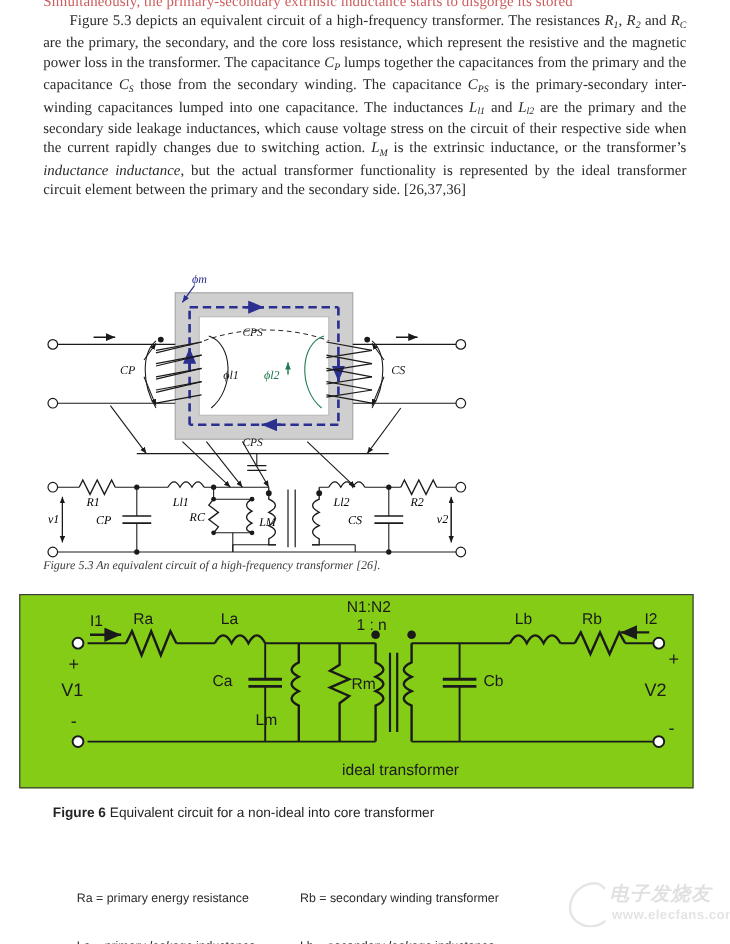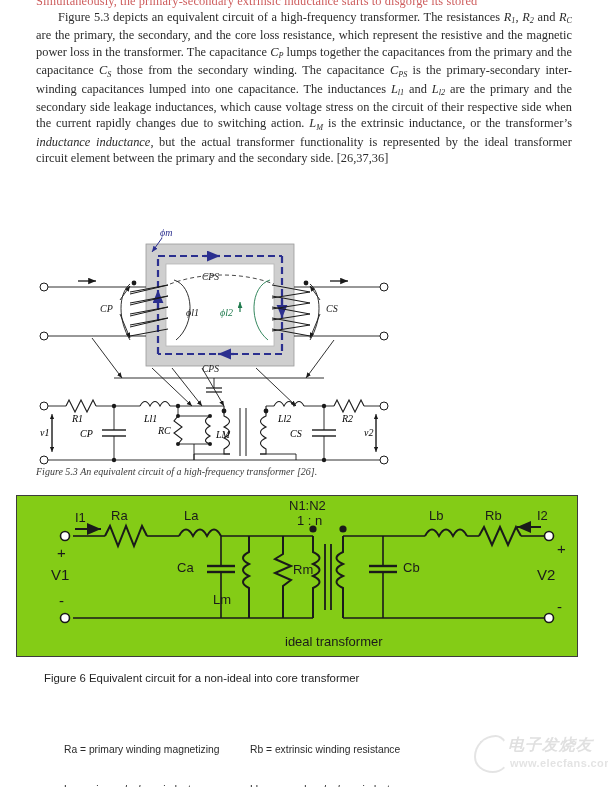--- a/index.html
+++ b/index.html
@@ -82,21 +82,21 @@
   #fig6svg { position: absolute; left: 0; top: 0; }
   #cap6 {
     position: absolute;
     left: 44px;
     top: 672px;
     font-family: "Liberation Sans", sans-serif;
     font-size: 11.4px;
     color: #242424;
     white-space: nowrap;
   }
-  #cap6 b { font-weight: normal; }
+  #cap6 b { font-weight: bold; }
 
   
   #legend {
     position: absolute;
     left: 64px;
     top: 717px;
     font-family: "Liberation Sans", sans-serif;
     font-size: 10.3px;
     line-height: 13.2px;
     color: #2a2a2a;
@@ -431,21 +431,21 @@
   <text x="540" y="116" font-family="'Liberation Sans',sans-serif" font-size="15" fill="#1a1a1a">-</text>
 </svg>
 </div>
 
 <div id="cap6">
   <b>Figure 6</b>
   <span>Equivalent circuit for a non-ideal into core transformer</span>
 </div>
 
 <div id="legend">
-  <span class="row"><span class="colA">Ra = primary winding magnetizing</span><span>Rb = extrinsic winding resistance</span></span>
+  <span class="row"><span class="colA">Ra = primary energy resistance</span><span>Rb = secondary winding transformer</span></span>
   <span class="row"><span class="colA">La = primary <em>leakage</em> inductance</span><span>Lb = secondary <em>leakage</em> inductance</span></span>
   
   
   
 </div>
 
 <div id="watermark">
   <div id="wm-mark"></div>
   <div id="wm-cn">电子发烧友</div>
   <div id="wm-url">www.elecfans.com</div>

